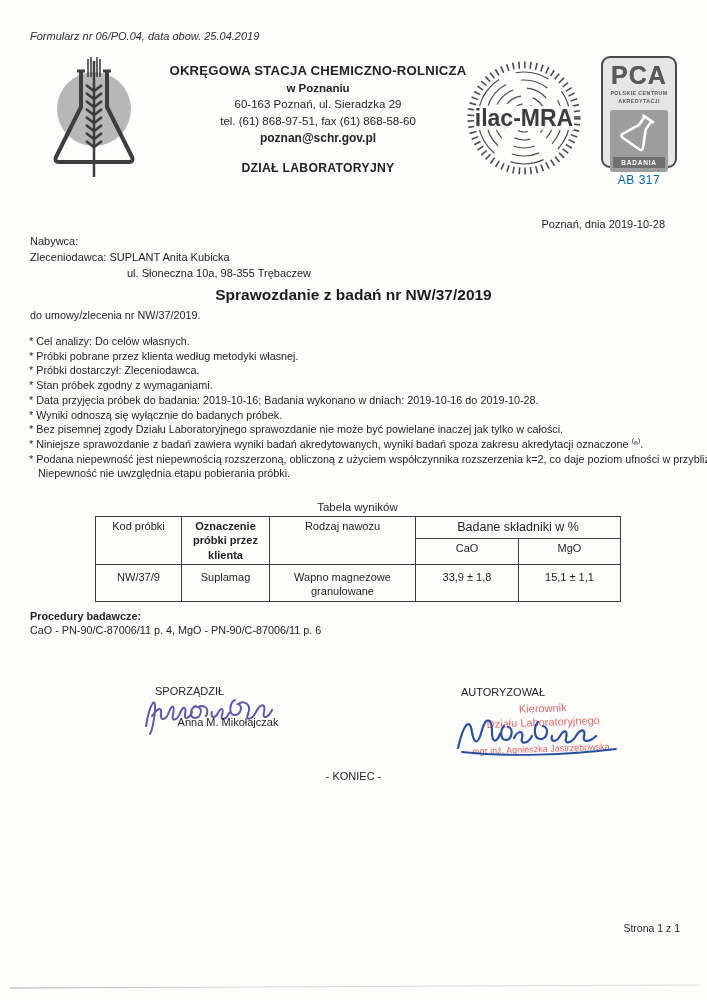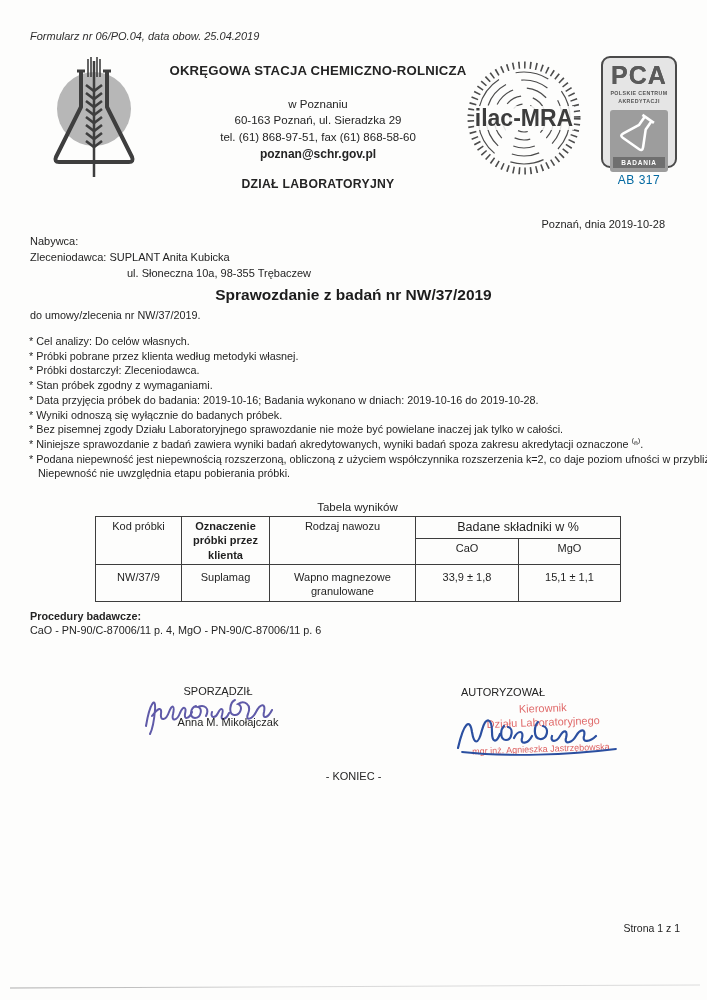--- a/index.html
+++ b/index.html
@@ -12,21 +12,21 @@
     overflow:hidden;
   }
   .abs { position:absolute; }
 
   
   .form-note { left:30px; top:30px; font-style:italic; font-size:11px; color:#2e2e2e; }
 
   
   .letterhead { left:158px; top:62px; width:320px; text-align:center; line-height:1.35; }
   .lh-name { font-weight:bold; font-size:13.2px; letter-spacing:.2px; }
-  .lh-city { font-weight:normal; font-size:11.5px; margin-top:17px; }
+  .lh-city { font-weight:bold; font-size:11.5px; margin-top:1px; }
   .lh-addr, .lh-phone { font-size:11.5px; margin-top:1px; }
   .lh-mail { font-weight:bold; font-size:12px; margin-top:1px; }
   .lh-dept { font-weight:bold; font-size:12.2px; margin-top:13px; letter-spacing:.3px; }
 
   
   .org-logo { left:42px; top:55px; }
 
   
   .ilac { left:466px; top:60px; }
 
@@ -75,21 +75,21 @@
   .results-table .c5 { width:102px; }
   .results-table .badane { font-size:12.5px; vertical-align:middle; height:22px; }
   .results-table .subhead { height:26px; }
   .results-table .datarow td { height:32px; padding-top:5px; }
 
   
   .proc-label { left:30px; top:610px; font-size:10.8px; font-weight:bold; }
   .proc-text { left:30px; top:624px; font-size:10.8px; }
 
   
-  .prepared-label { left:148px; top:685px; width:140px; text-align:center; font-size:11px; }
+  .prepared-label { left:155px; top:685px; width:140px; text-align:left; font-size:11px; }
   .prepared-name { left:128px; top:716px; width:200px; text-align:center; font-size:11px; }
   .sig1 { left:140px; top:688px; }
   .authorized-label { left:428px; top:686px; width:150px; text-align:center; font-size:11px; }
   .stamp {
     left:438px; top:702px; width:210px; text-align:center;
     color:#e06a6a; transform:rotate(-2deg); line-height:1.25;
   }
   .stamp-l1 { font-size:11px; }
   .stamp-l2 { font-size:11px; }
   .stamp-name { left:436px; top:744px; width:210px; text-align:center; color:#dd6161; font-size:9px; transform:rotate(-2deg); }

